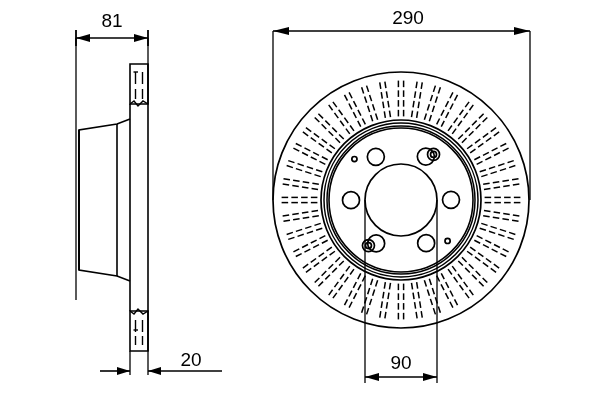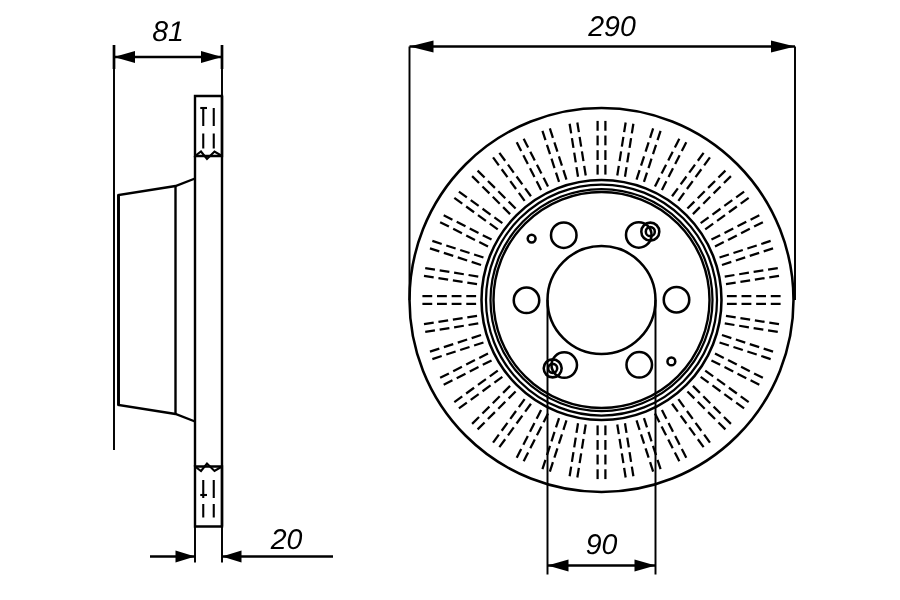--- a/index.html
+++ b/index.html
@@ -13,21 +13,20 @@
     font-family: "Liberation Sans", sans-serif;
     overflow: hidden;
     position: relative;
   }
   #drawing-root {
     position: absolute;
     left: 0;
     top: 0;
     width: 600px;
     height: 400px;
-    font-style: italic;
   }
   svg { display: block; }
   .dim-text {
     font-family: "Liberation Sans", sans-serif;
     font-size: 19px;
     fill: #000000;
     text-anchor: middle;
     dominant-baseline: alphabetic;
   }
 </style>

